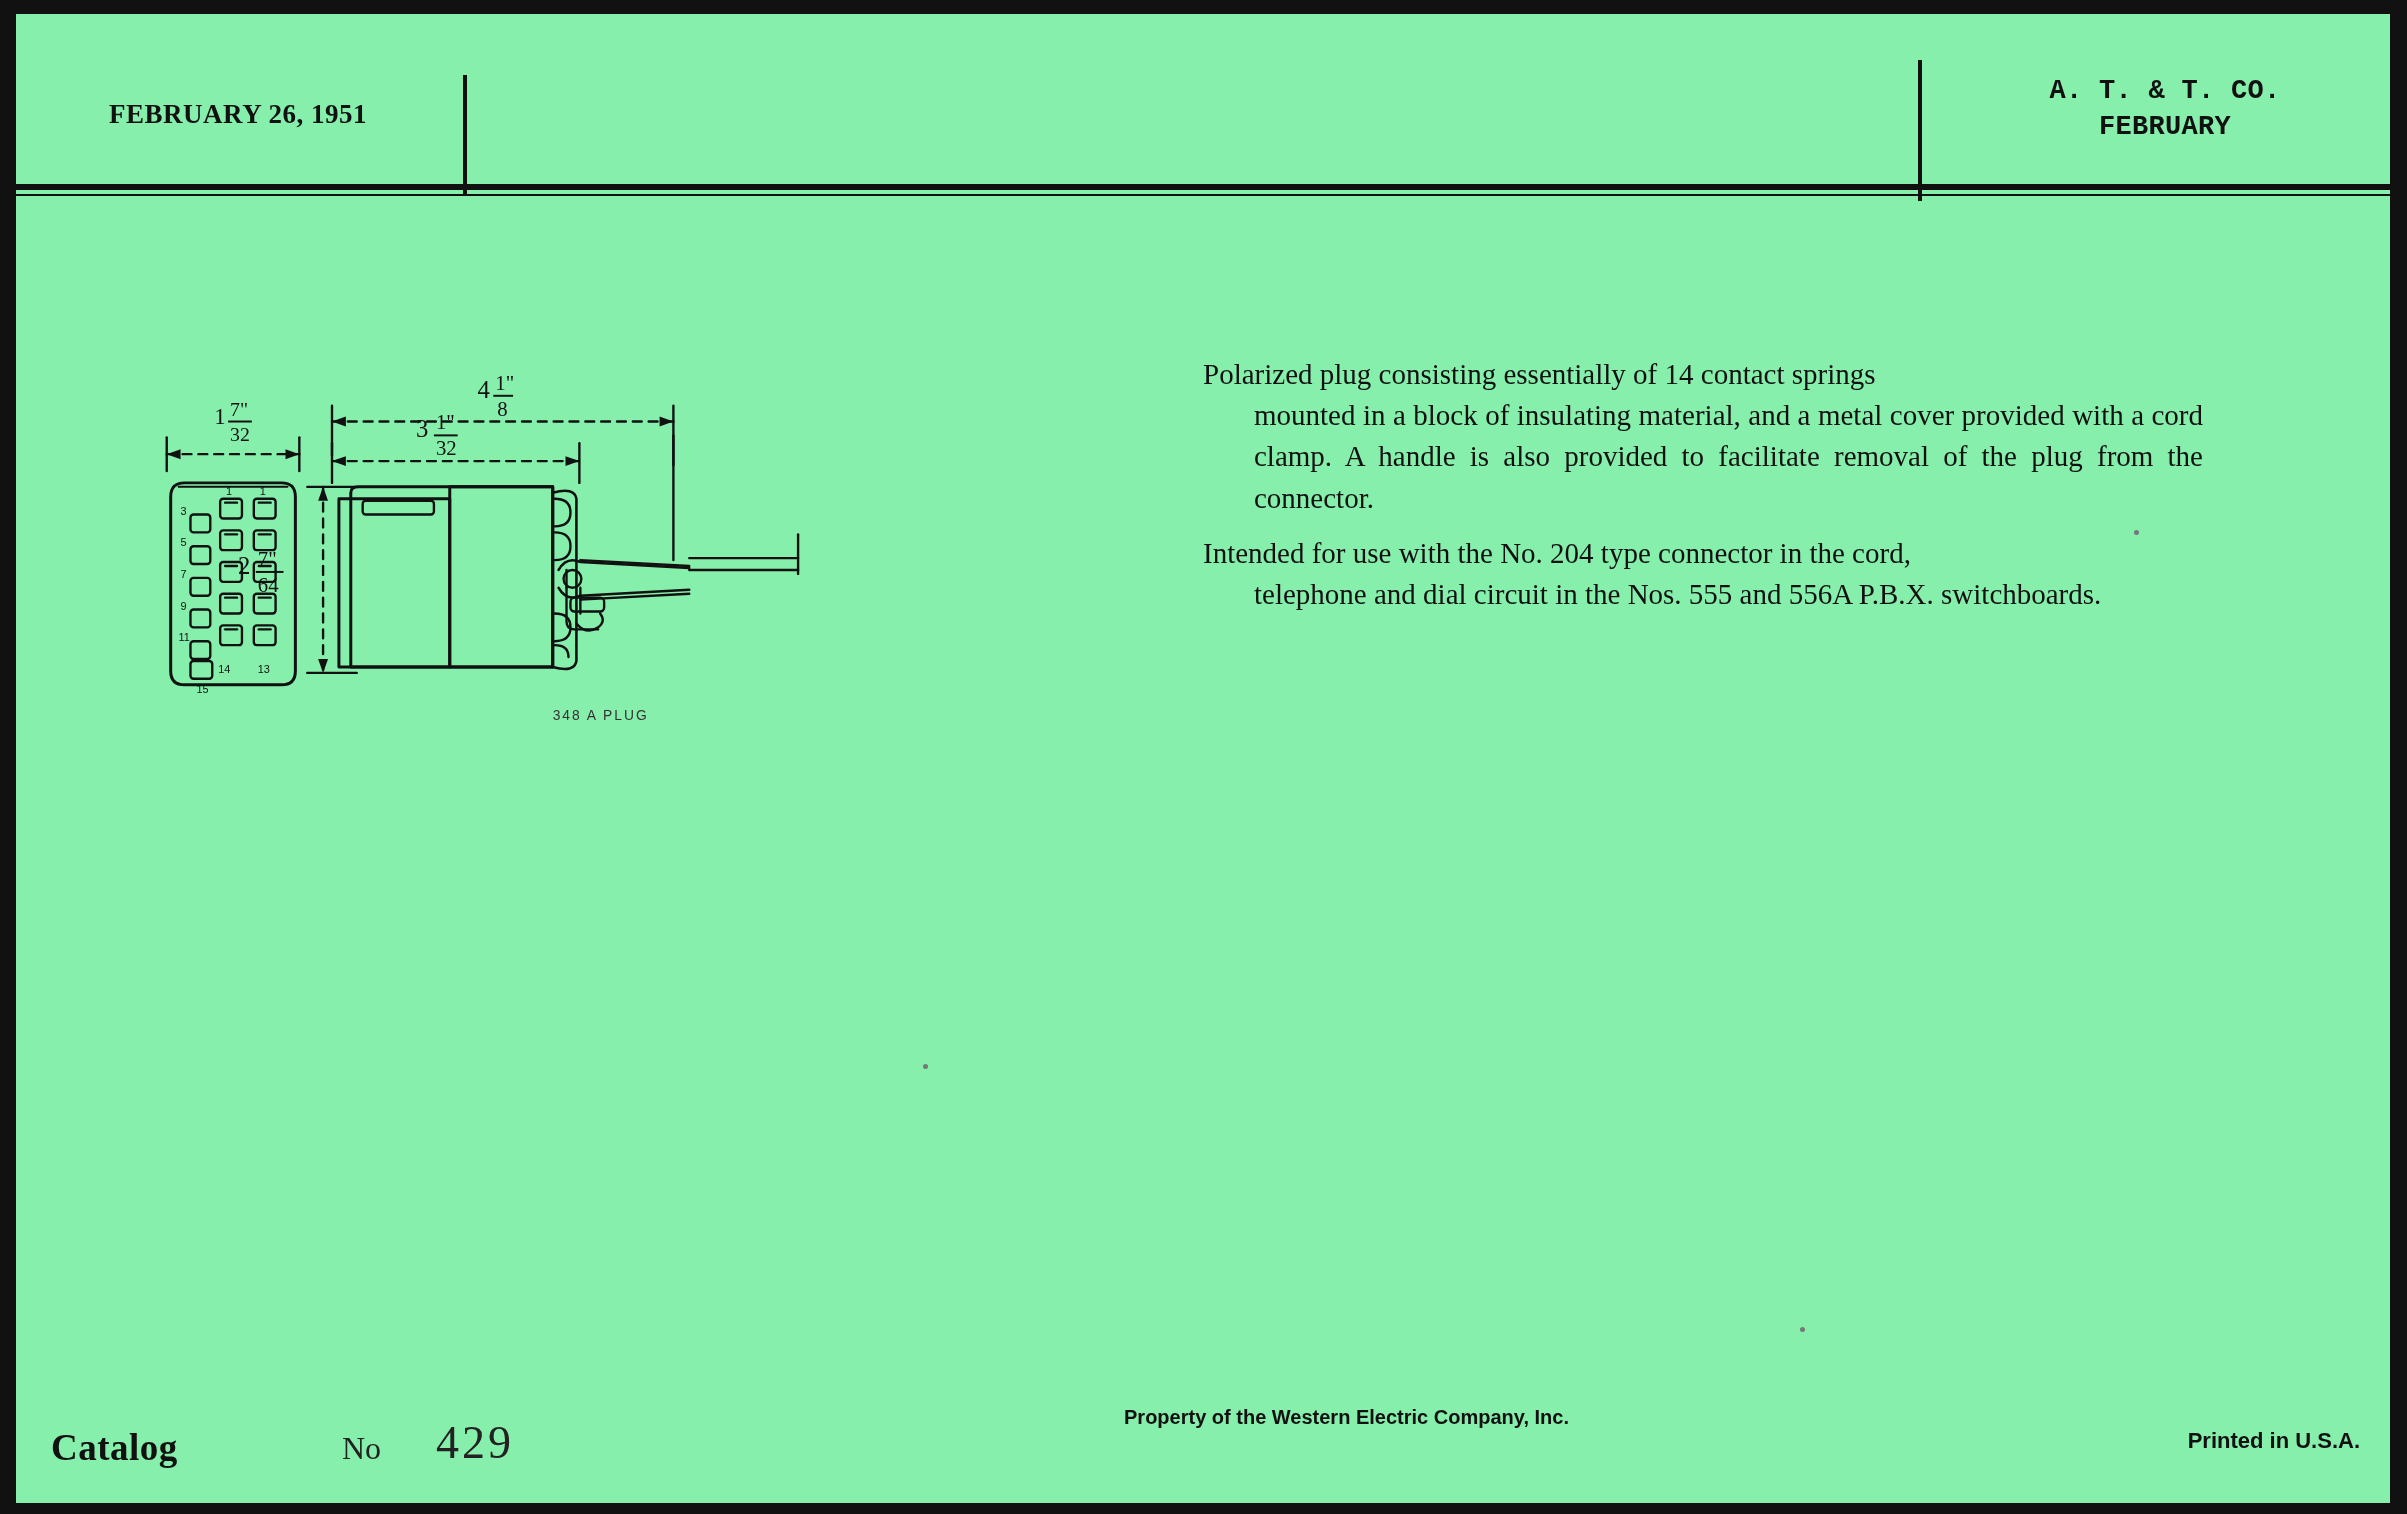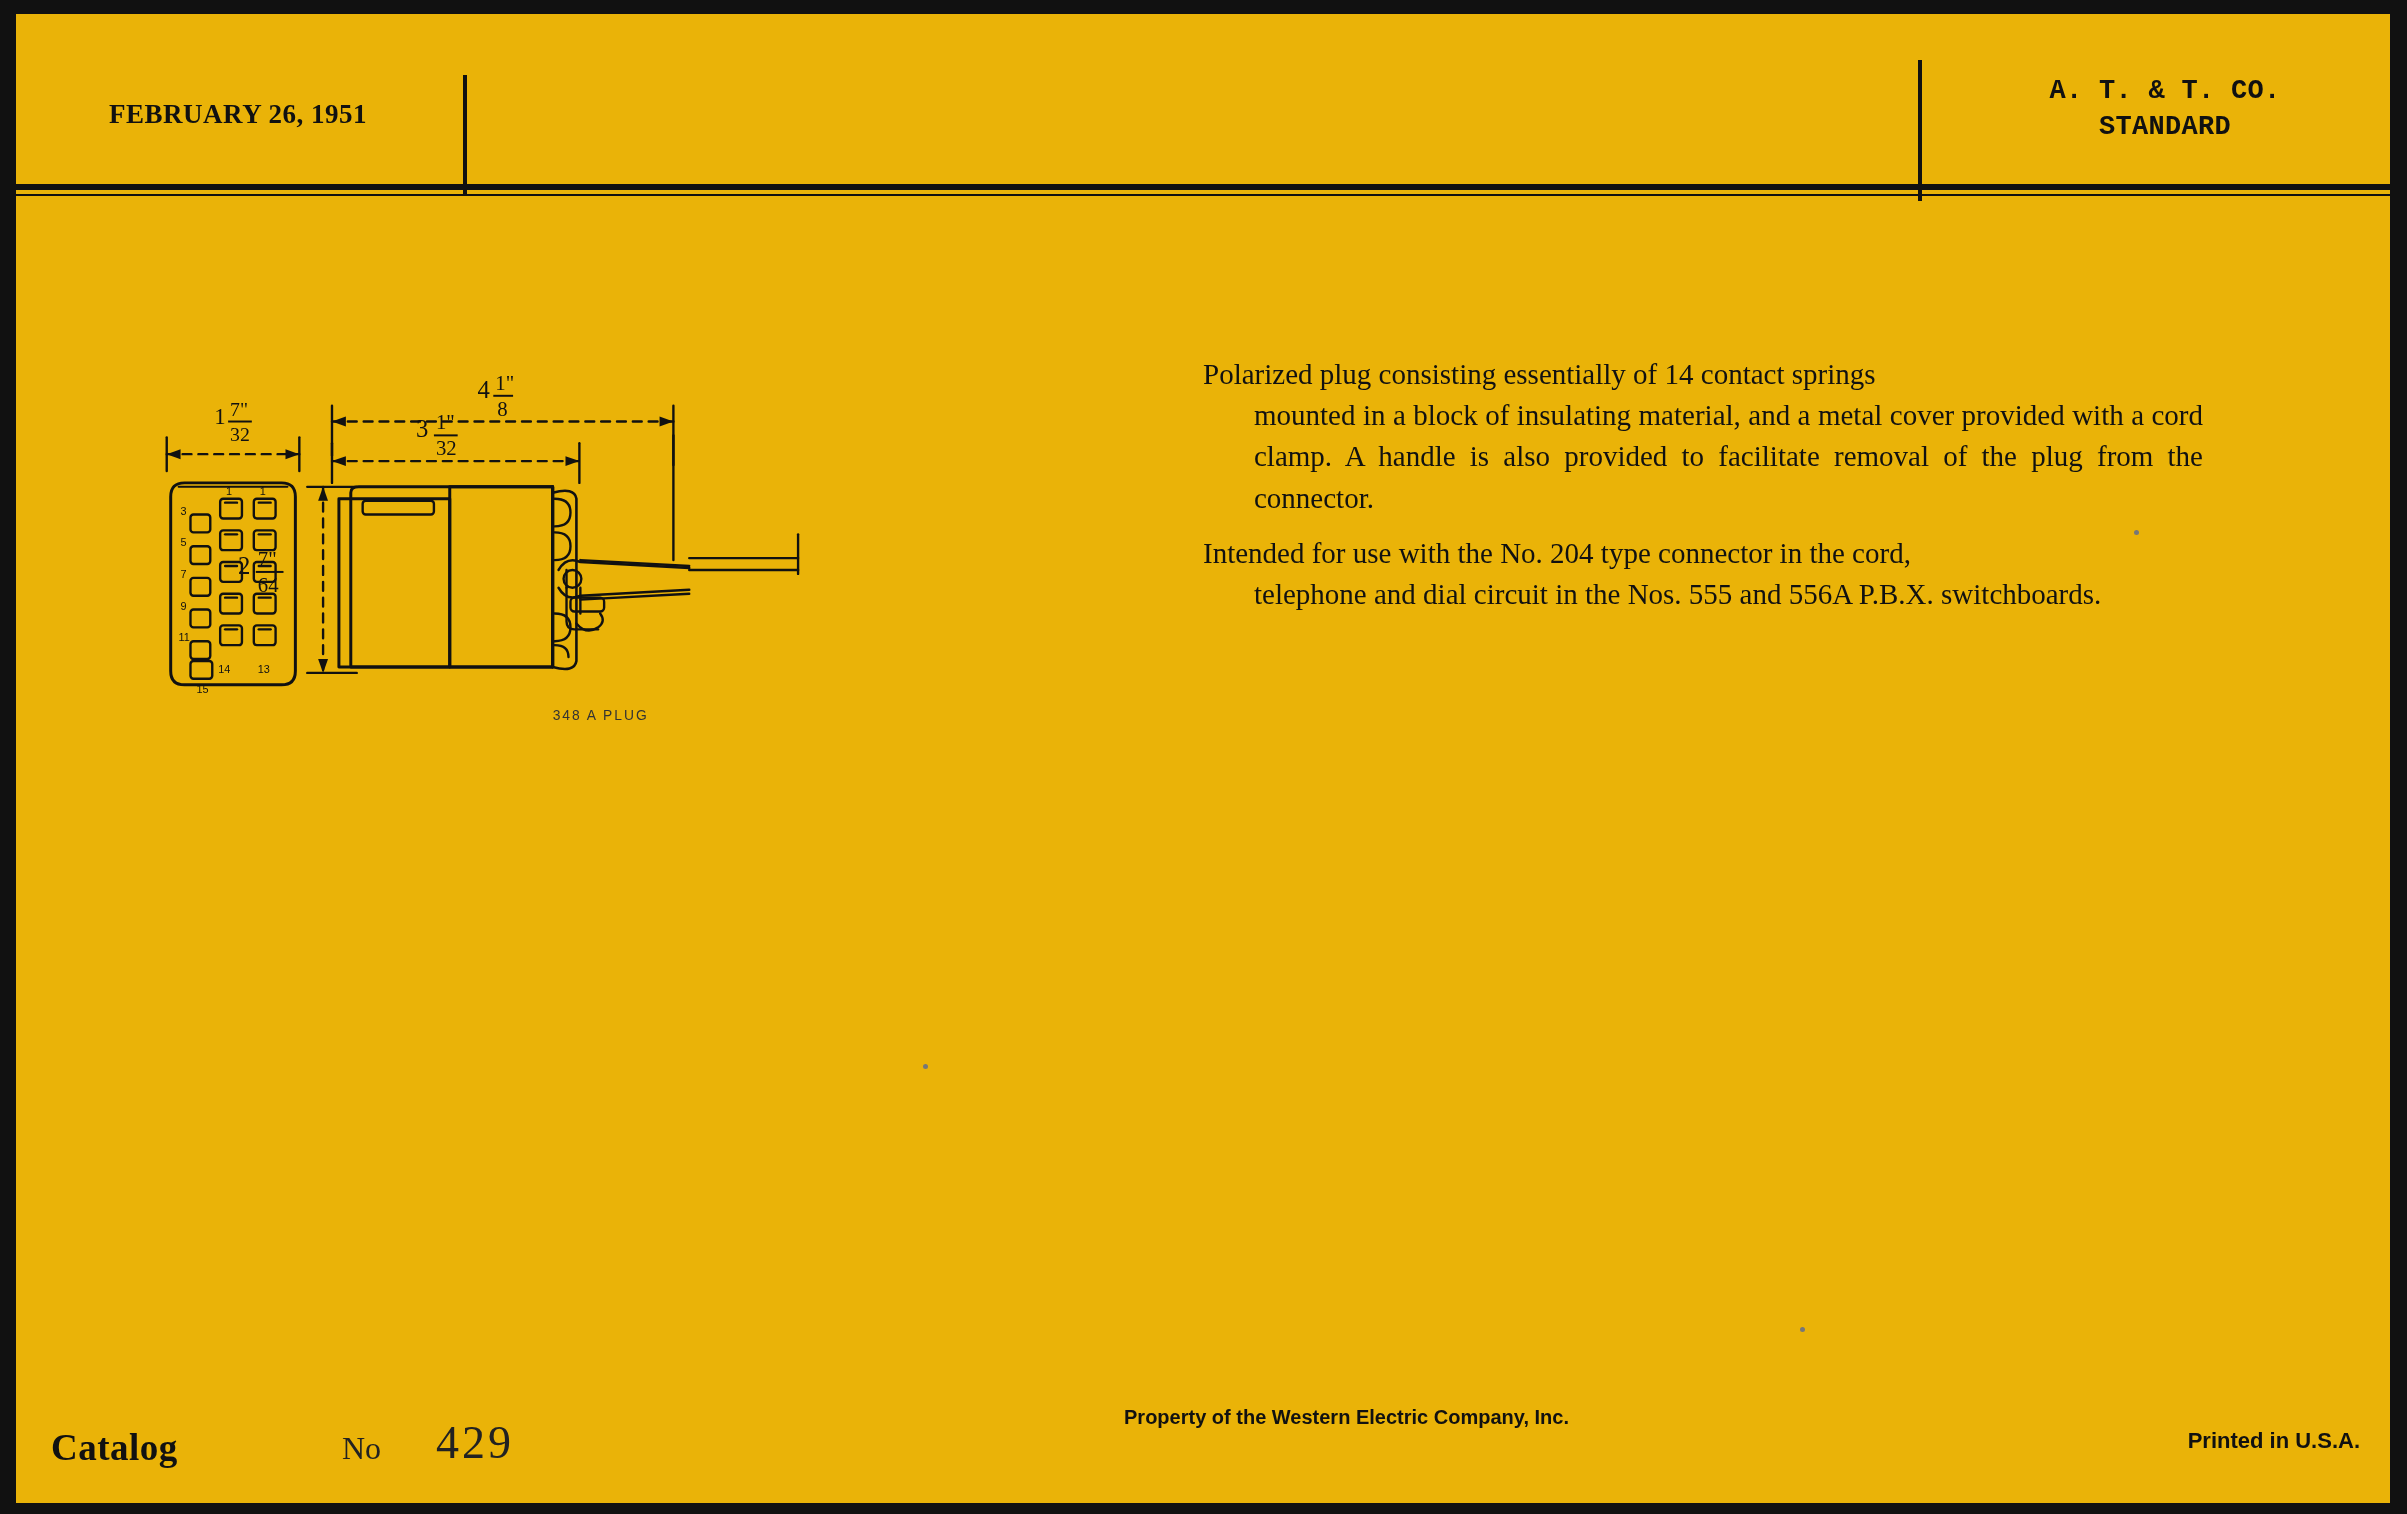--- a/index.html
+++ b/index.html
@@ -15,21 +15,21 @@
     color: #000000;
     overflow: hidden;
   }
 
   
   #page {
     position: absolute;
     left: 0; top: 0;
     width: 2408px;
     height: 1515px;
-    background: #eab308;
+    background: #86efac;
   }
 
   
   .edge {
     position: absolute;
     background: #111111;
   }
   .edge-top   { left:0; top:0; width:2408px; height:14px; }
   .edge-left  { left:0; top:0; width:16px; height:1515px; }
   .edge-right { left:2390px; top:0; width:18px; height:1515px; }
@@ -182,21 +182,21 @@
   <div class="edge edge-left"></div>
   <div class="edge edge-right"></div>
   <div class="edge edge-bottom"></div>
 
   <div id="header">
     <div class="hdr-date">FEBRUARY 26, 1951</div>
     <div class="hdr-divider"></div>
     <div class="hdr-divider2"></div>
     <div class="hdr-company">
       <div>A. T. &amp; T. CO.</div>
-      <div>STANDARD</div>
+      <div>FEBRUARY</div>
     </div>
   </div>
   <div id="header-rule"></div>
   <div id="header-rule2"></div>
 
   <div id="drawing">
     <svg width="1089" height="475" viewBox="0 0 1100 480">
       <g fill="none" stroke="#111" stroke-width="2.4" stroke-linecap="round" stroke-linejoin="round">
 
         <line x1="48" y1="62" x2="48" y2="96"></line>

